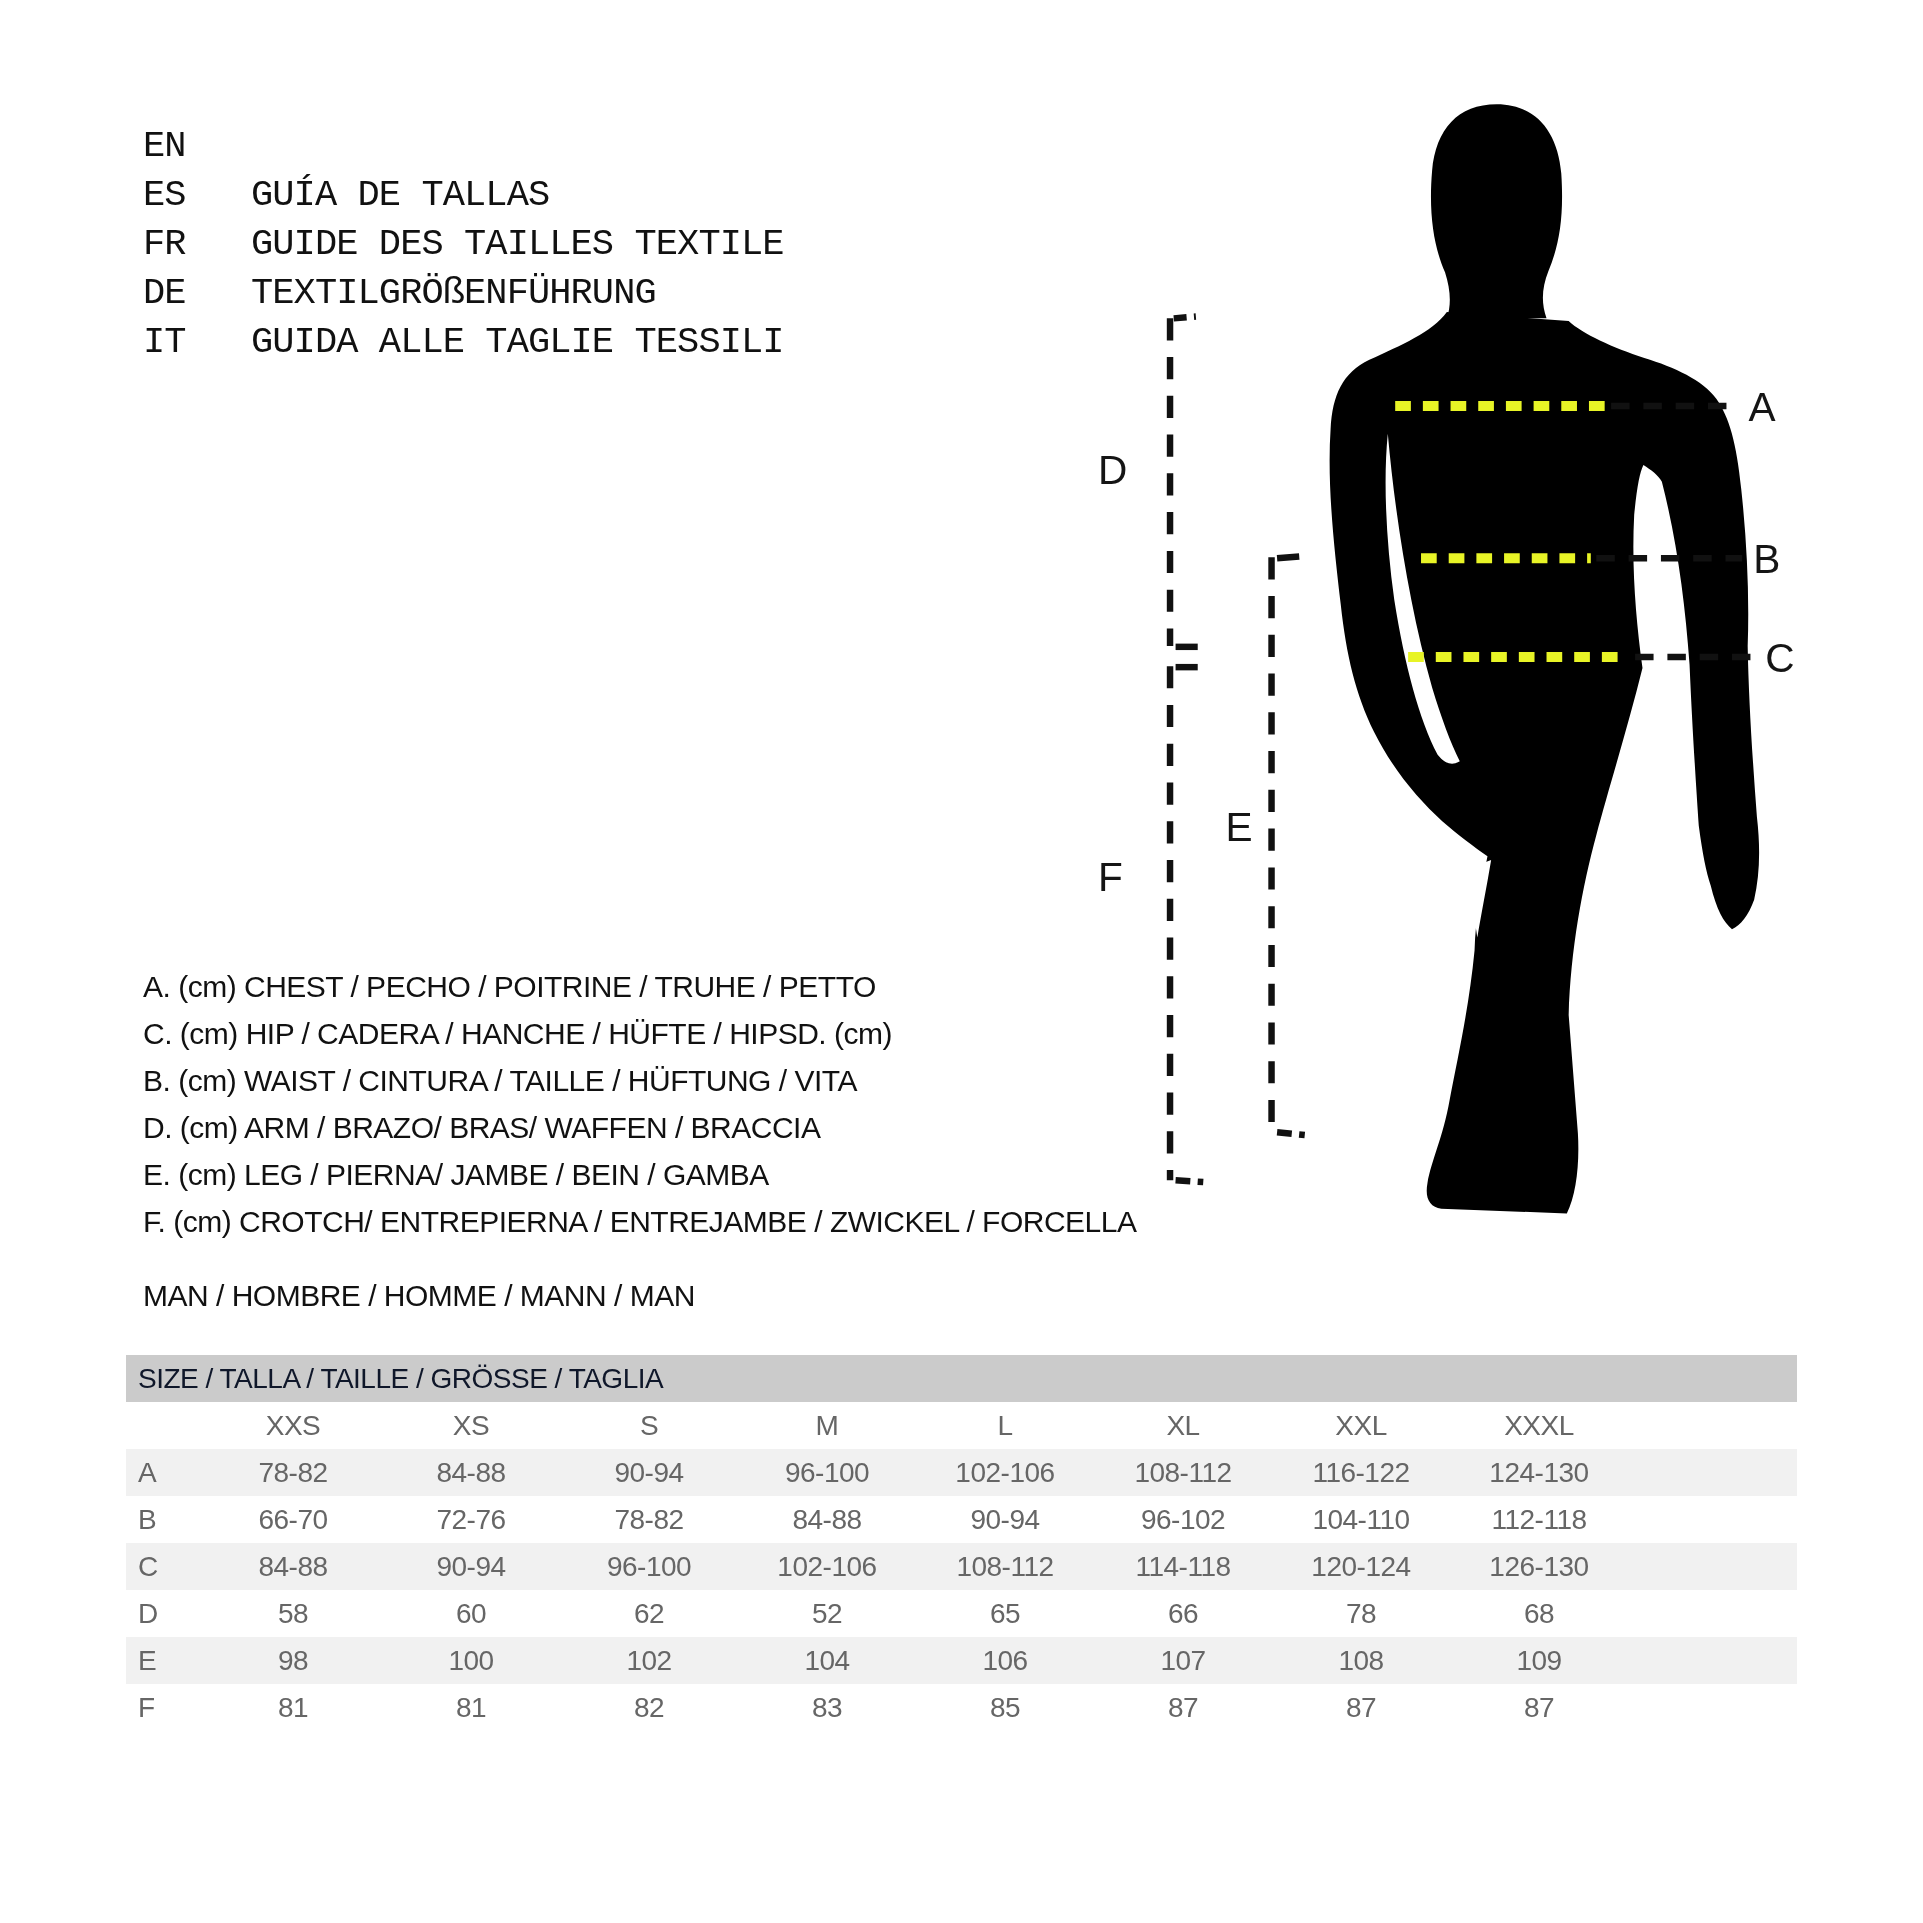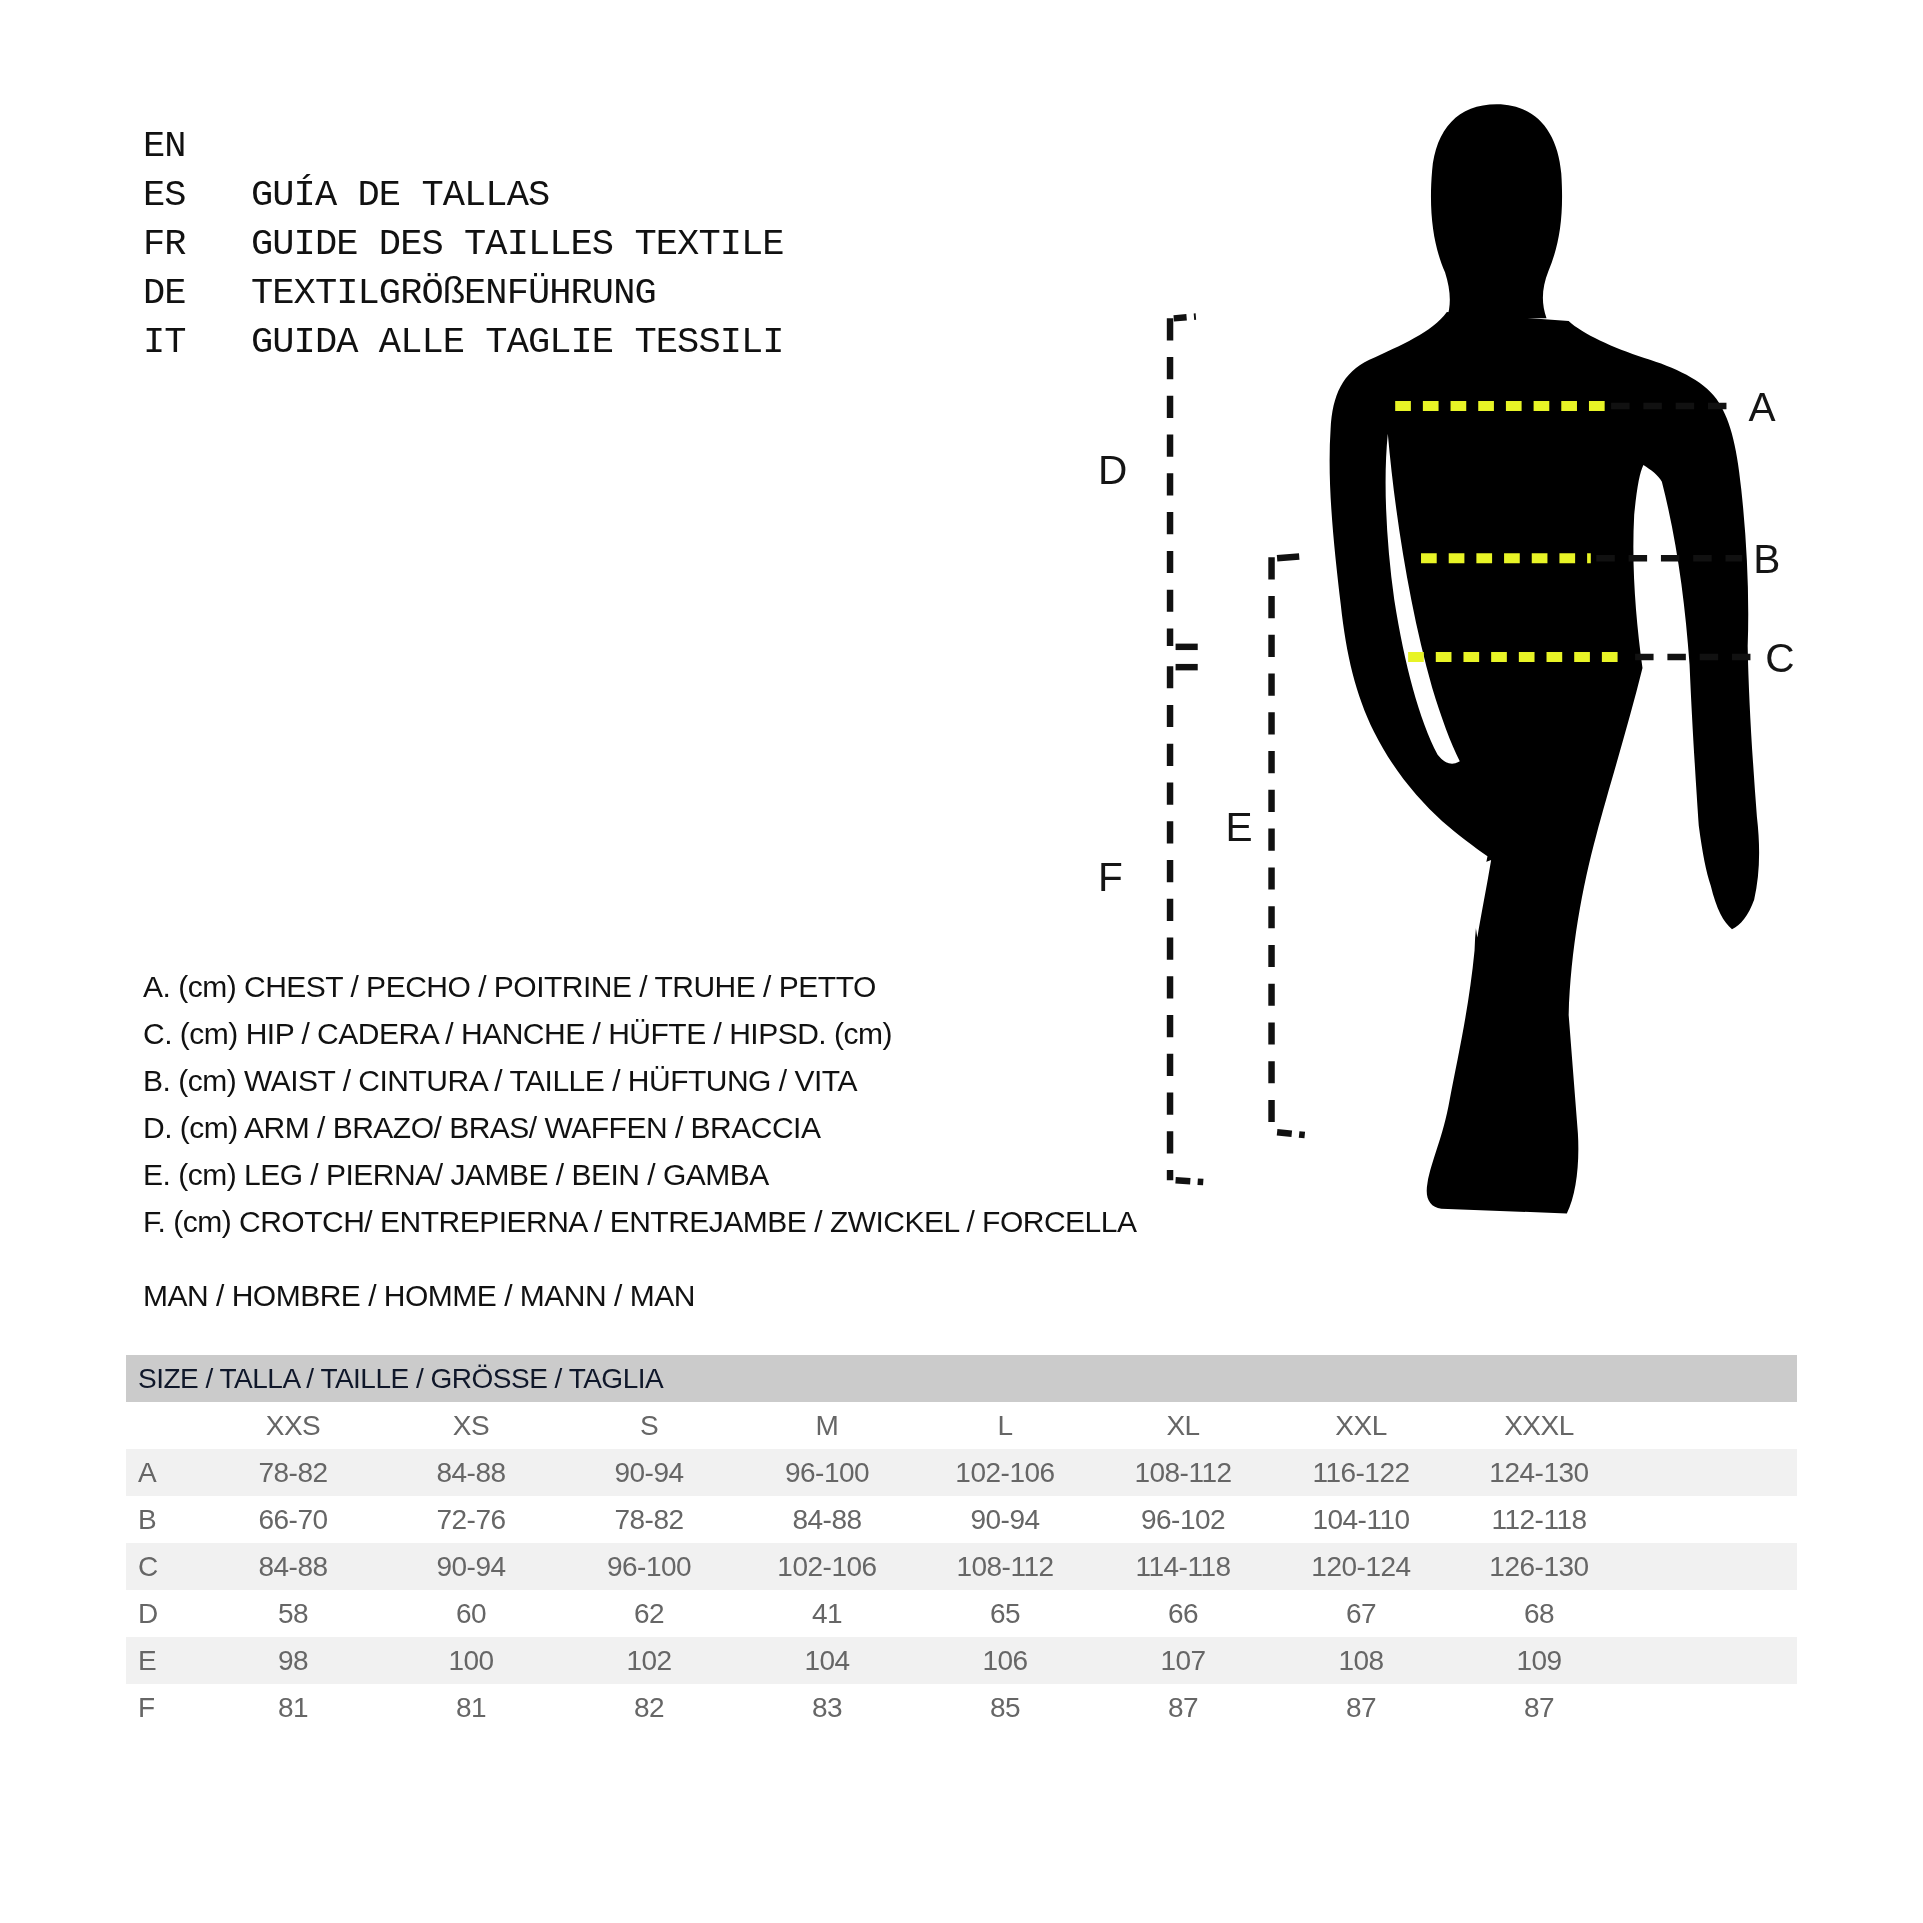--- a/index.html
+++ b/index.html
@@ -187,24 +187,24 @@
         <div class="cell">108-112</div>
         <div class="cell">114-118</div>
         <div class="cell">120-124</div>
         <div class="cell">126-130</div>
       </div>
     <div class="trow">
       <div class="rlabel">D</div>
     <div class="cell">58</div>
         <div class="cell">60</div>
         <div class="cell">62</div>
-        <div class="cell">41</div>
+        <div class="cell">52</div>
         <div class="cell">65</div>
         <div class="cell">66</div>
-        <div class="cell">67</div>
+        <div class="cell">78</div>
         <div class="cell">68</div>
       </div>
     <div class="trow alt">
       <div class="rlabel">E</div>
     <div class="cell">98</div>
         <div class="cell">100</div>
         <div class="cell">102</div>
         <div class="cell">104</div>
         <div class="cell">106</div>
         <div class="cell">107</div>

